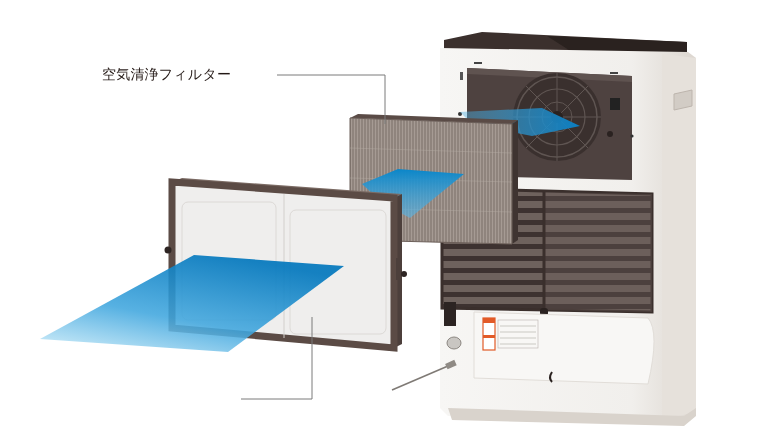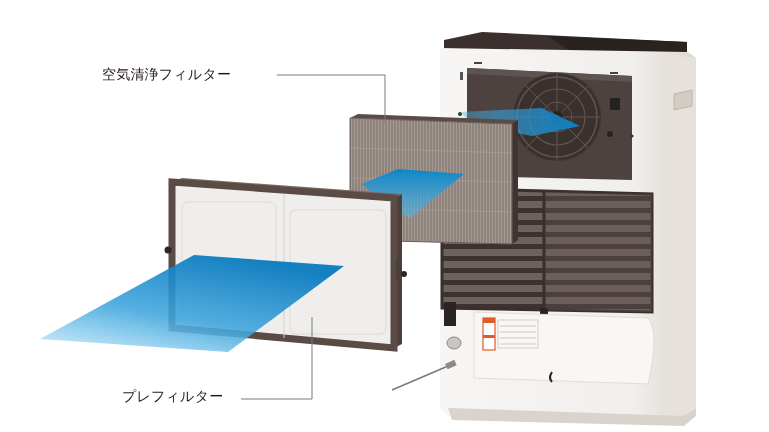--- a/index.html
+++ b/index.html
@@ -143,16 +143,13 @@
 
   <path d="M28 327 L182 243 L332 254 L216 340 Z" fill="url(#flowFront)" opacity="0.92"></path>
 
   <polyline points="265,63 373,63 373,112" fill="none" stroke="#7a7a7a" stroke-width="1"></polyline>
   <polyline points="229,387 300,387 300,305" fill="none" stroke="#7a7a7a" stroke-width="1"></polyline>
 </svg>
 
 <div class="label" id="label-hepa">
   <div>空気清浄フィルター</div>
 </div>
-<div class="label" id="label-pre">
-  <div>プレフィルター</div>
-</div>
 </div>
 
 </body></html>

